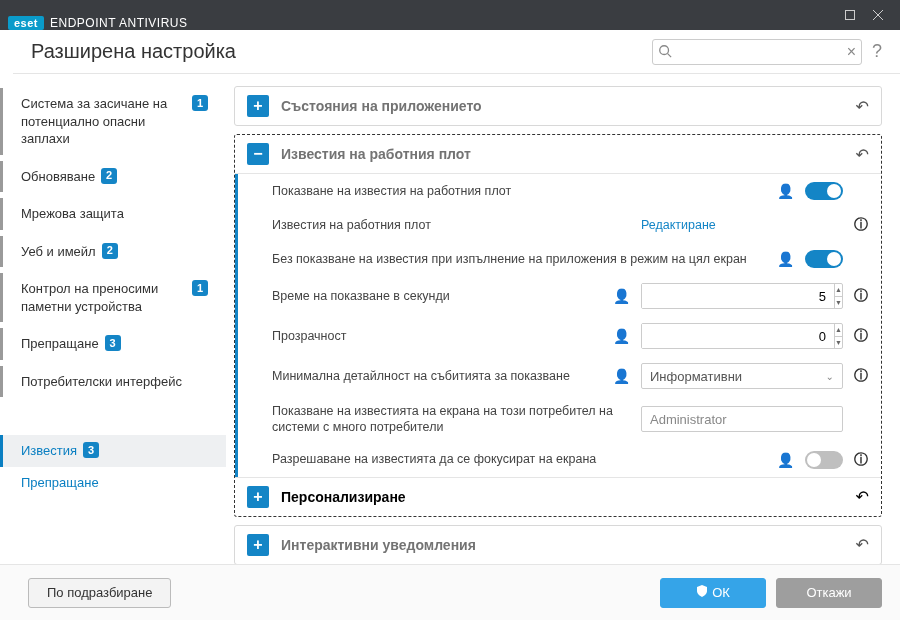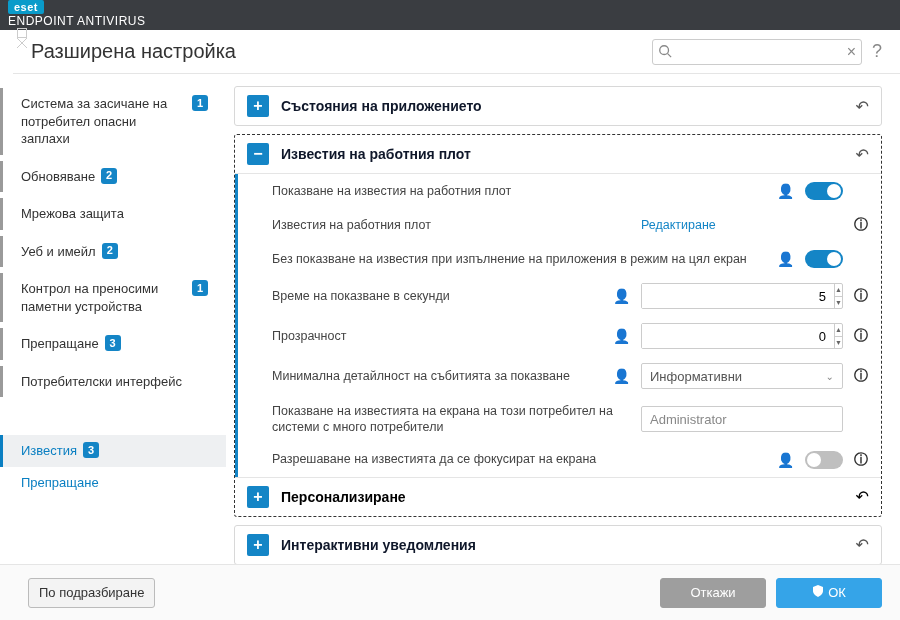--- a/index.html
+++ b/index.html
@@ -1,17 +1,17 @@
 <!DOCTYPE html>
 <html><head>
 <meta charset="utf-8">
 <style>
 * { box-sizing: border-box; margin: 0; padding: 0; font-family: "Segoe UI", Arial, sans-serif; }
 body { width: 900px; height: 620px; background: #fff; overflow: hidden; }
-.titlebar { height: 30px; background: #3a3d41; color: #fff; display: flex; align-items: flex-start; padding: 0 8px; font-size: 12px; flex-direction: column; }
+.titlebar { height: 30px; background: #3a3d41; color: #fff; display: flex; align-items: flex-end; padding: 0 8px; font-size: 12px; }
 .titlebar .brand { background: #0a9bca; color: #fff; font-weight: bold; padding: 1px 6px; font-size: 11px; border-radius: 2px; margin-right: 6px; letter-spacing: 0.5px; }
 .titlebar .title { font-weight: 300; letter-spacing: 0.5px; }
 .titlebar .spacer { flex: 1; }
 .titlebar .winbtn { width: 28px; height: 30px; display: flex; align-items: center; justify-content: center; cursor: pointer; color: #ccc; }
 .header { height: 44px; display: flex; align-items: center; padding: 0 18px; border-bottom: 1px solid #e5e5e5; margin-left: 13px; }
 .header h1 { font-size: 20px; font-weight: 400; color: #333; flex: 1; }
 .search-wrap { position: relative; width: 210px; }
 .search-wrap input { width: 100%; height: 26px; border: 1px solid #ccc; border-radius: 3px; padding: 0 26px; font-size: 12px; }
 .search-wrap .sicon { position: absolute; left: 6px; top: 5px; color: #888; font-size: 14px; }
 .search-wrap .clear { position: absolute; right: 6px; top: 4px; color: #888; font-size: 16px; cursor: pointer; }
@@ -21,21 +21,21 @@
 .side-item { padding: 7px 18px 7px 18px; font-size: 13px; color: #333; cursor: pointer; border-left: 3px solid transparent; line-height: 1.35; display: flex; align-items: flex-start; gap: 6px; }
 .side-item.group { border-left: 3px solid #9a9a9a; }
 .side-item.selected { background: #eef0f2; color: #0a7fc2; border-left: 3px solid #0a7fc2; margin-top: 32px; }
 .side-item.sub { color: #0a7fc2; padding-left: 18px; border-left: 3px solid transparent; }
 .badge { display: inline-flex; min-width: 16px; height: 16px; background: #1485c6; color: #fff; border-radius: 3px; font-size: 11px; align-items: center; justify-content: center; padding: 0 4px; font-weight: bold; }
 .sdivider { height: 6px; }
 .main { flex: 1; padding: 12px 18px 12px 8px; overflow-y: auto; }
 .section { border: 1px solid #d8d8d8; border-radius: 3px; margin-bottom: 8px; }
 .section-head { display: flex; align-items: center; padding: 8px 12px; cursor: pointer; }
 .section-head .expander { width: 22px; height: 22px; background: #1485c6; color: #fff; display: flex; align-items: center; justify-content: center; border-radius: 2px; font-weight: bold; font-size: 16px; margin-right: 12px; }
-.section-head .stitle { flex: 1; font-size: 14px; color: #0f172a; font-weight: 600; }
+.section-head .stitle { flex: 1; font-size: 14px; color: #737373; font-weight: 600; }
 .section-head .reset { color: #555; cursor: pointer; font-size: 16px; }
 .section.expanded { border: 2px solid #333; border-style: dashed; border-width: 1px; }
 .section-body { border-top: 1px solid #e5e5e5; }
 .row { display: flex; align-items: center; padding: 7px 12px 7px 34px; font-size: 12.5px; color: #444; border-left: 3px solid #1485c6; margin-left: 0; min-height: 34px; }
 .row .label { flex: 1; padding-right: 12px; line-height: 1.3; }
 .row .usericon { color: #bbb; margin-right: 10px; font-size: 14px; }
 .row .info { color: #333; margin-left: 10px; cursor: pointer; font-size: 14px; width: 16px; text-align: center; }
 .toggle { width: 38px; height: 18px; border-radius: 10px; position: relative; cursor: pointer; }
 .toggle.on { background: #1485c6; }
 .toggle.off { background: #bfbfbf; }
@@ -45,21 +45,21 @@
 .link { color: #1485c6; cursor: pointer; font-size: 12.5px; }
 .numinput { display: flex; border: 1px solid #ccc; border-radius: 2px; width: 202px; height: 26px; }
 .numinput input { border: none; flex: 1; text-align: right; padding: 0 8px; font-size: 13px; outline: none; }
 .numinput .spinners { width: 18px; border-left: 1px solid #ccc; display: flex; flex-direction: column; }
 .numinput .spinners div { flex: 1; display: flex; align-items: center; justify-content: center; font-size: 7px; color: #666; cursor: pointer; }
 .numinput .spinners div:first-child { border-bottom: 1px solid #ccc; }
 .select { border: 1px solid #ccc; border-radius: 2px; width: 202px; height: 26px; display: flex; align-items: center; padding: 0 8px; font-size: 13px; color: #555; cursor: pointer; justify-content: space-between; }
 .textinput { border: 1px solid #ccc; border-radius: 2px; width: 202px; height: 26px; padding: 0 8px; font-size: 13px; color: #888; }
 .sub-section { display: flex; align-items: center; padding: 8px 12px; border-top: 1px solid #e5e5e5; }
 .footer { height: 56px; display: flex; align-items: center; padding: 0 18px; border-top: 1px solid #e5e5e5; background: #fafafa; }
-.btn { height: 30px; padding: 0 10px; border-radius: 3px; font-size: 13px; cursor: pointer; display: inline-flex; align-items: center; justify-content: center; border: 1px solid #bbb; background: #f3f3f3; color: #333; }
+.btn { height: 30px; padding: 0 18px; border-radius: 3px; font-size: 13px; cursor: pointer; display: inline-flex; align-items: center; justify-content: center; border: 1px solid #bbb; background: #f3f3f3; color: #333; }
 .btn.primary { background: #35a4e8; color: #fff; border-color: #35a4e8; min-width: 106px; }
 .btn.secondary { background: #9e9e9e; color: #fff; border-color: #9e9e9e; min-width: 106px; }
 .footer .spacer { flex: 1; }
 .footer .btn { margin-left: 10px; }
 .shield { margin-right: 4px; }
 </style>
 </head>
 <body>
 
 <div class="titlebar">
@@ -90,21 +90,21 @@
     </span>
     <input type="text" placeholder="" style="">
     <span class="clear">×</span>
   </div>
   <span class="help">?</span>
 </div>
 
 <div class="body">
   <div class="sidebar">
     <div class="side-item group">
-        <span>Система за засичане на потребител опасни заплахи</span>
+        <span>Система за засичане на потенциално опасни заплахи</span>
         <span class="badge">1</span>
       </div>
     <div class="sdivider"></div>
     <div class="side-item group">
         <span>Обновяване</span>
         <span class="badge">2</span>
       </div>
     <div class="sdivider"></div>
     <div class="side-item group">
         <span>Мрежова защита</span>
@@ -237,22 +237,22 @@
         <span class="reset">↶</span>
       </div>
     </div>
 
   </div>
 </div>
 
 <div class="footer">
   <button class="btn">По подразбиране</button>
   <span class="spacer"></span>
-  <button class="btn secondary">Откажи</button>
   <button class="btn primary">
     <span class="shield">
       <svg width="12" height="12" viewBox="0 0 12 12">
           <path d="M6 0 L11 2 L11 6 C11 9 8 11 6 12 C4 11 1 9 1 6 L1 2 Z" fill="#fff"></path>
         </svg>
     </span>
     <span>ОК</span>
   </button>
+  <button class="btn secondary">Откажи</button>
 </div>
 
 </body></html>

